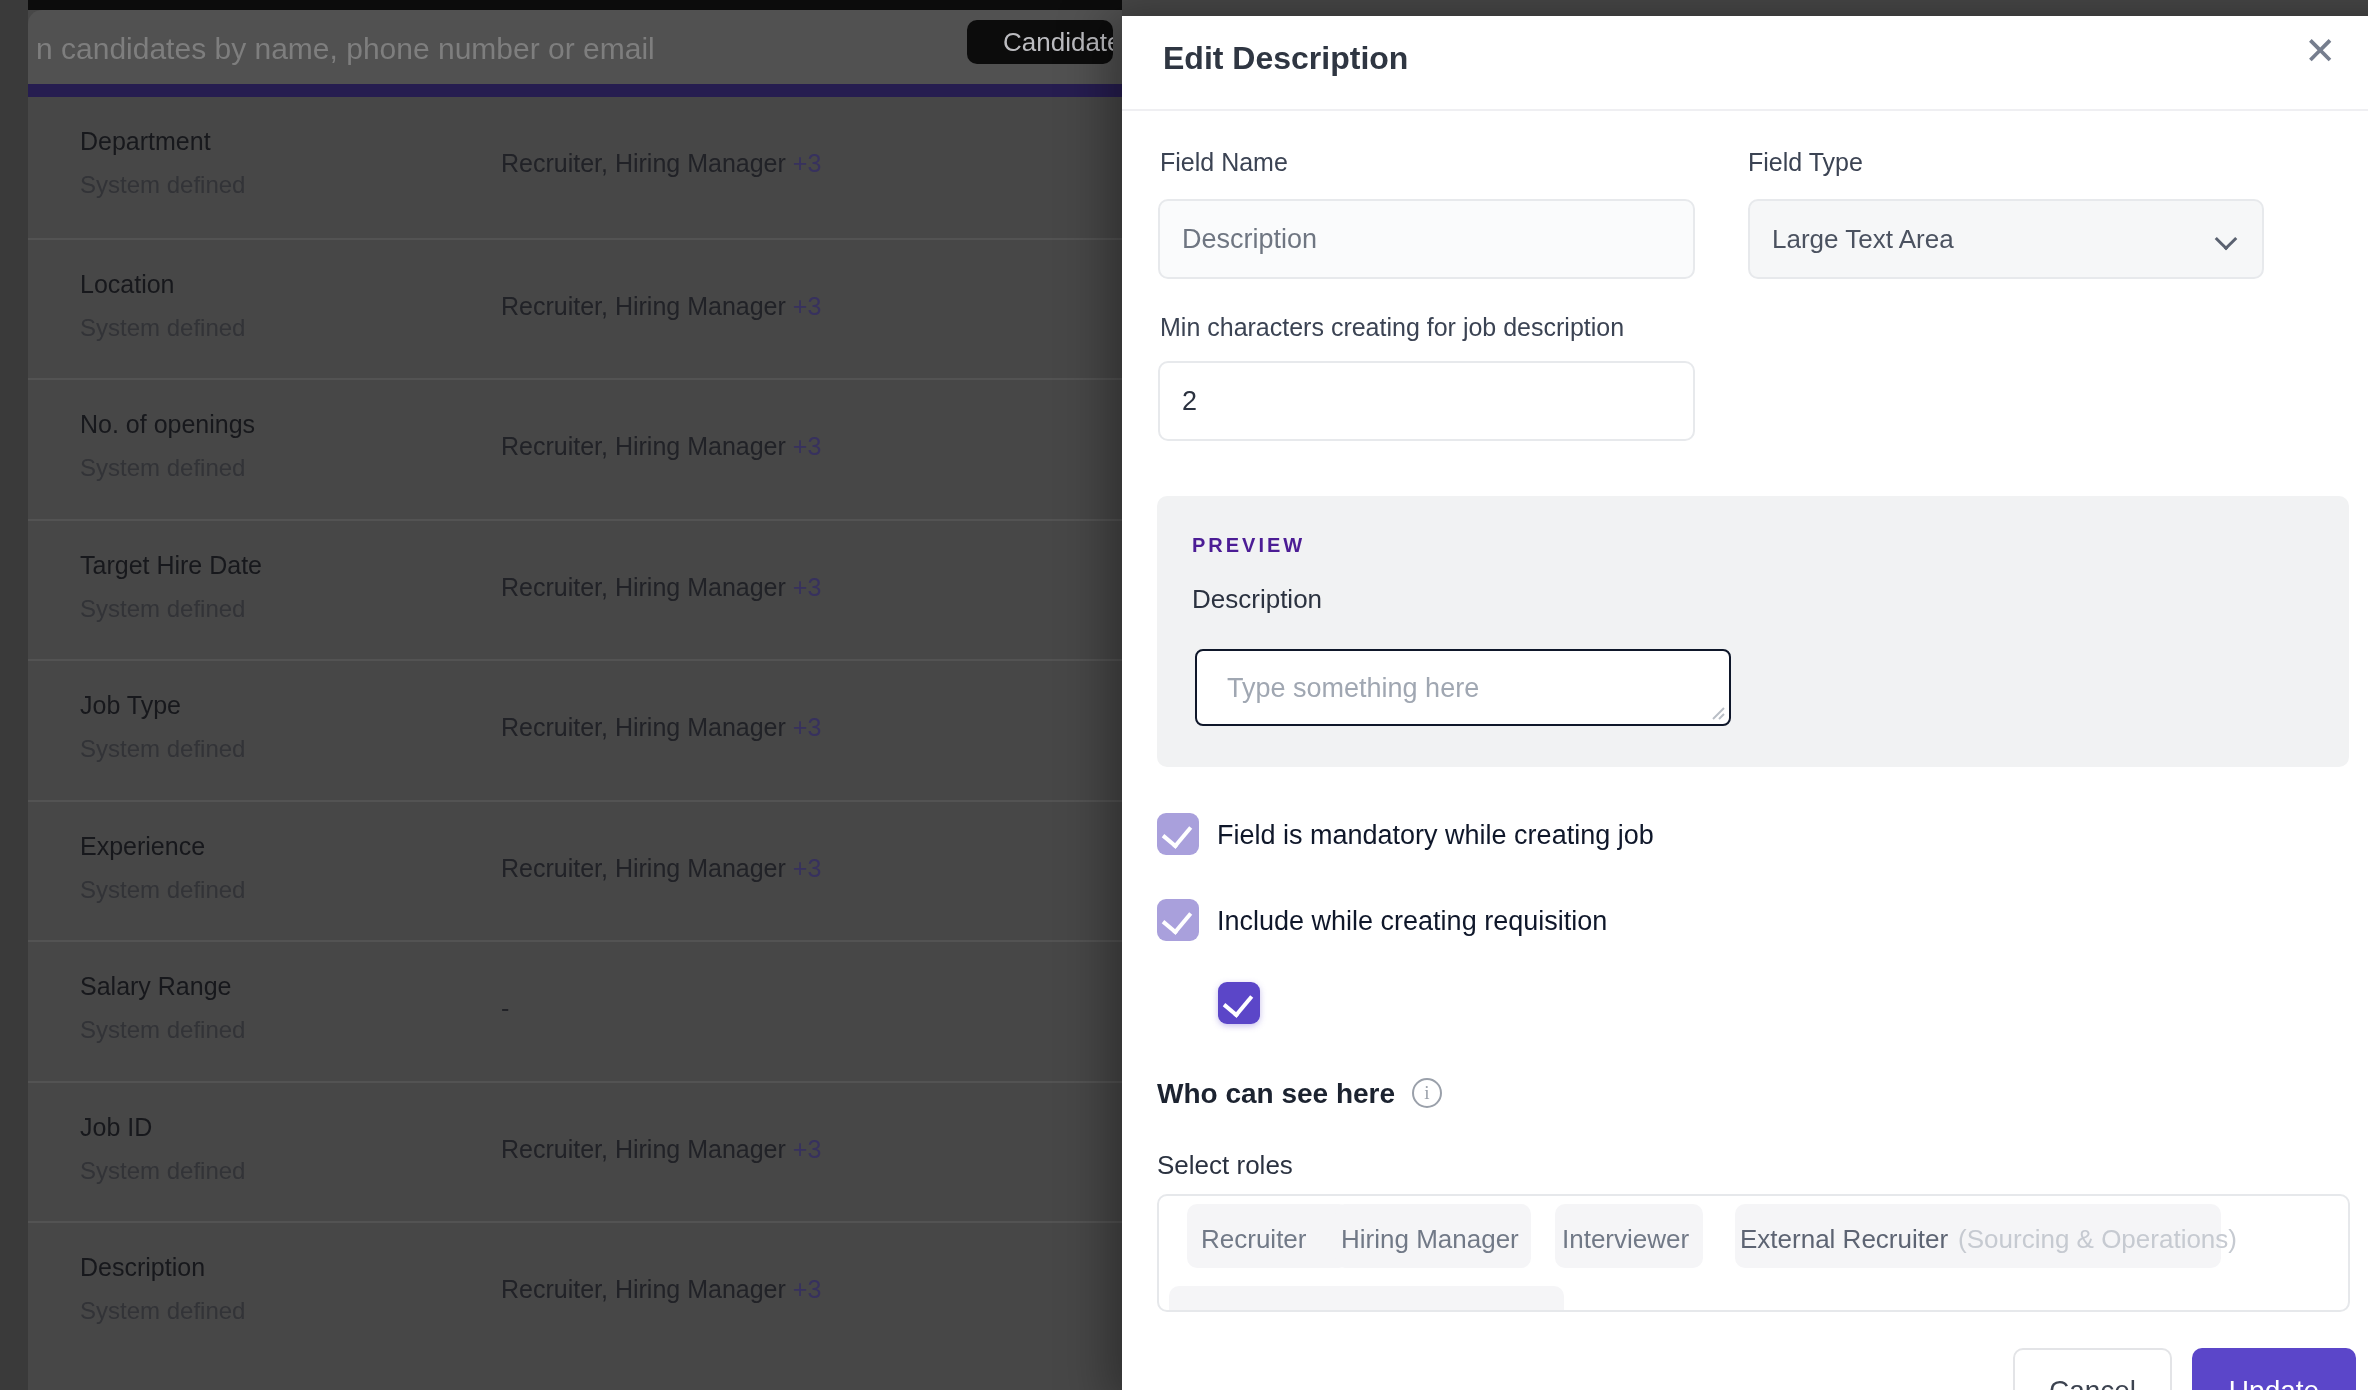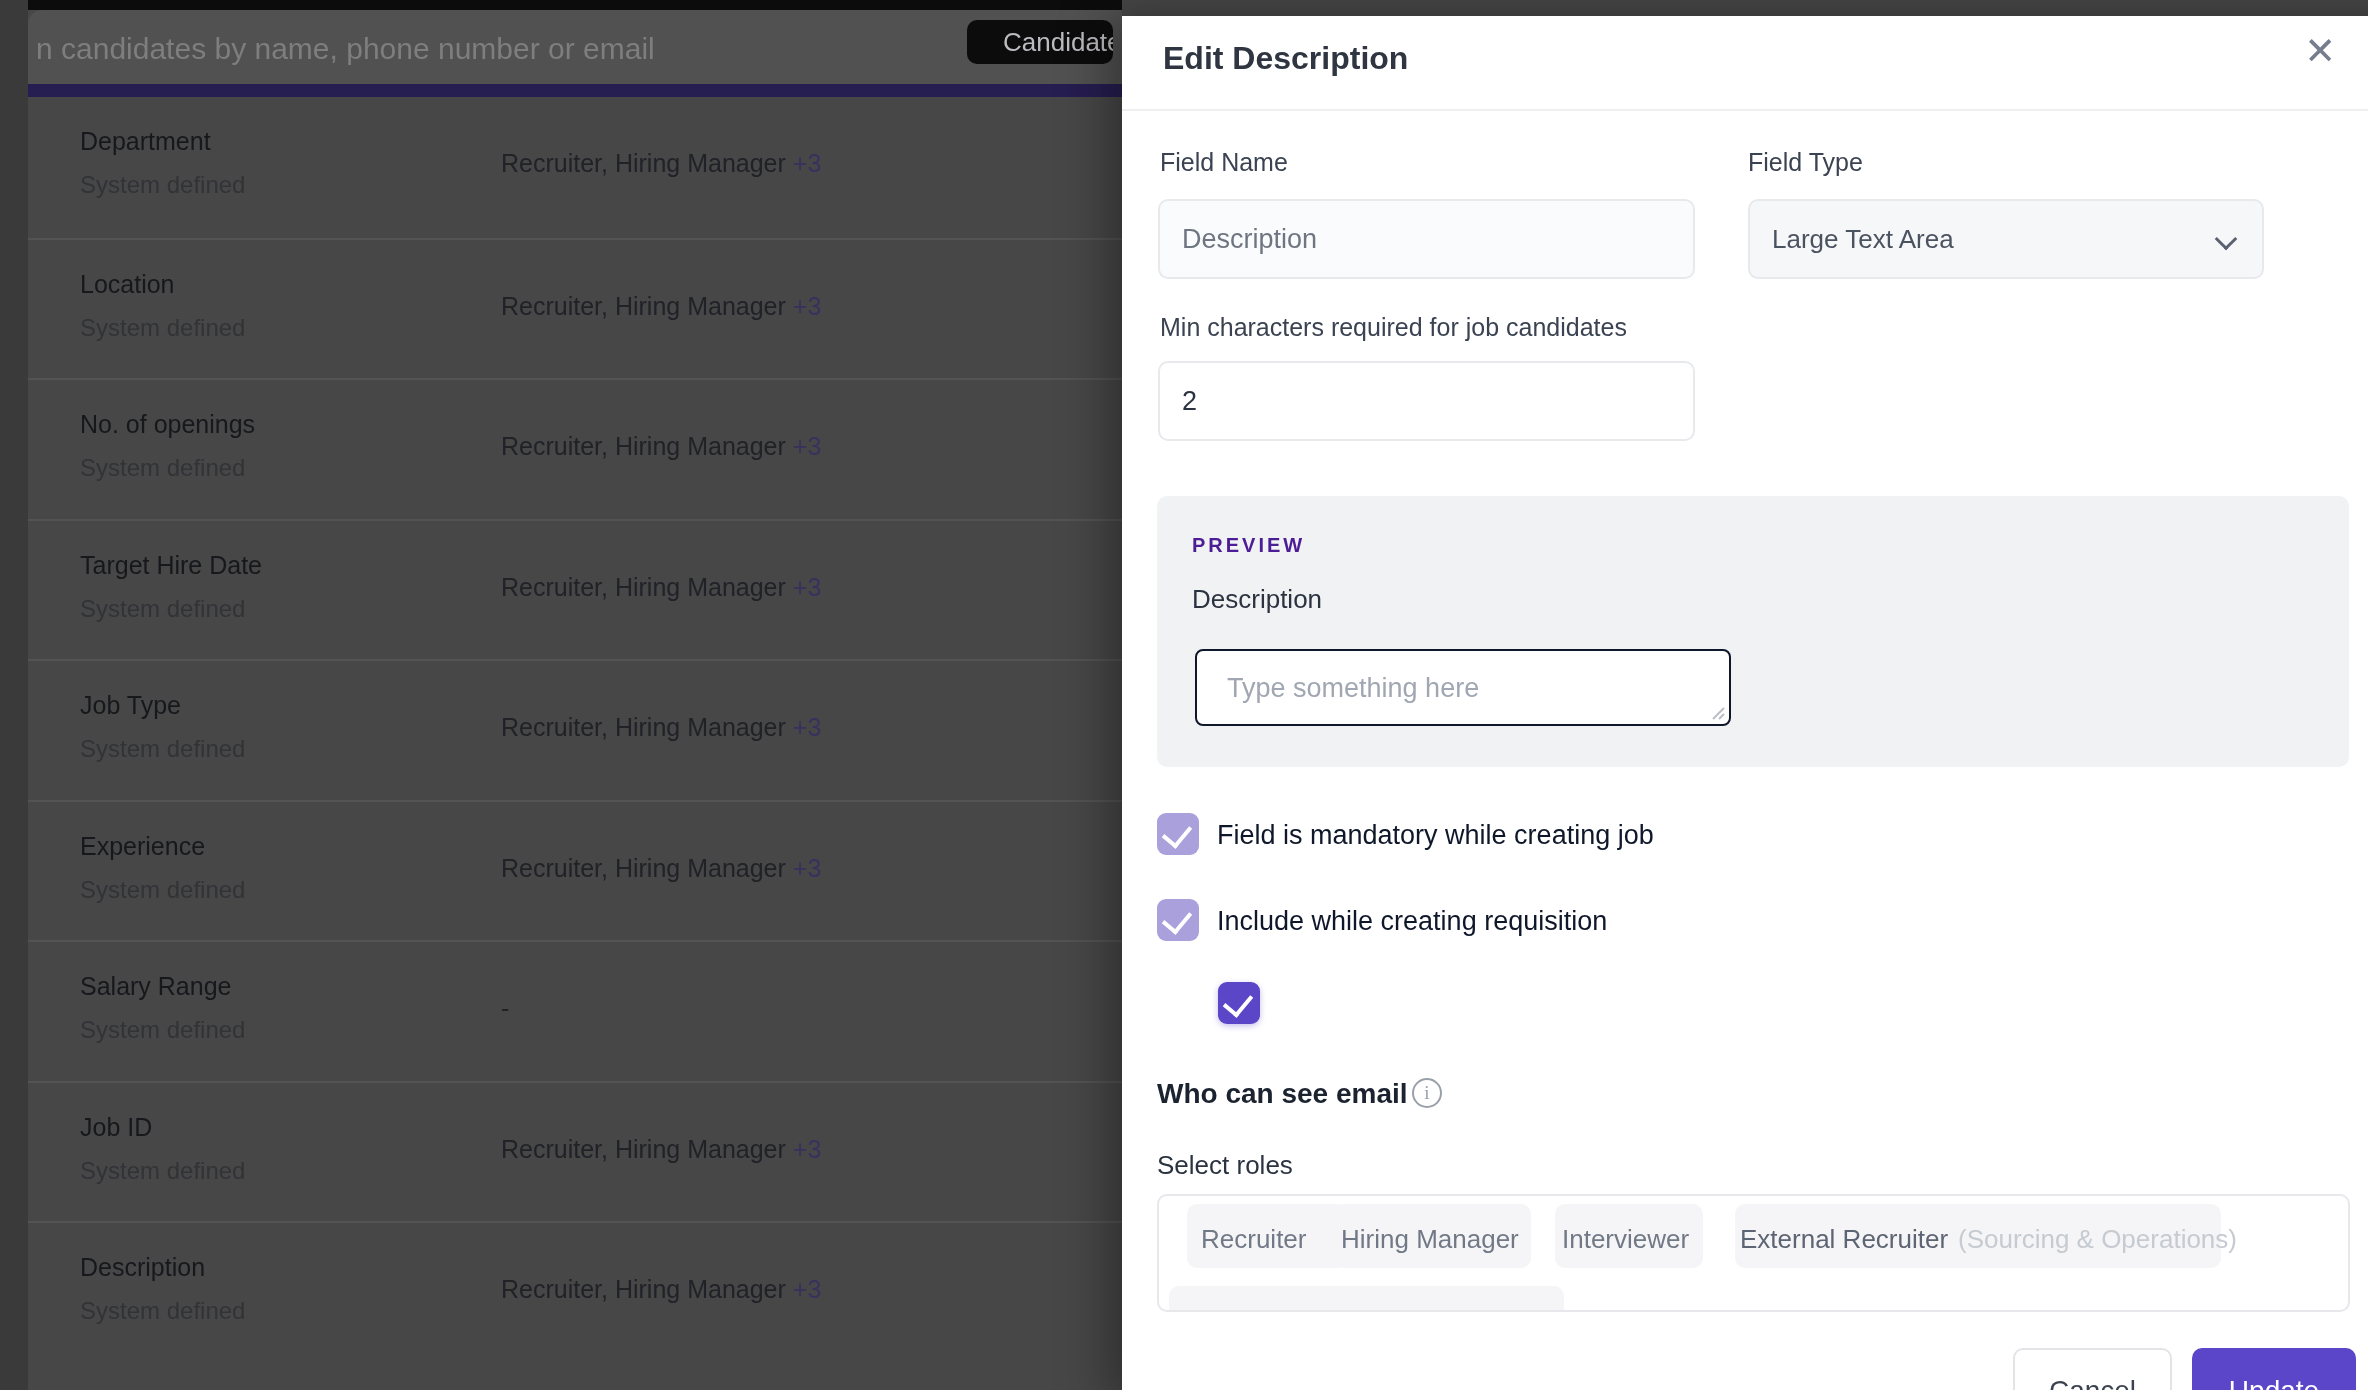--- a/index.html
+++ b/index.html
@@ -140,21 +140,21 @@
 
   <span class="form-label" style="left:38px; top:132px;">Field Name</span>
   <div class="text-input input-fieldname">Description</div>
 
   <span class="form-label" style="left:626px; top:132px;">Field Type</span>
   <div class="text-input select-fieldtype">
     <span>Large Text Area</span>
     <span class="chevron"></span>
   </div>
 
-  <span class="form-label" style="left:38px; top:297px;">Min characters required for job candidates</span>
+  <span class="form-label" style="left:38px; top:297px;">Min characters creating for job description</span>
   <div class="text-input input-minchars">2</div>
 
   <div class="preview-box">
     <span class="preview-heading">PREVIEW</span>
     <span class="preview-label">Description</span>
     <div class="preview-textarea">
       <span class="preview-placeholder">Type something here</span>
       <svg class="resize-handle" viewBox="0 0 18 18">
         <line x1="6" y1="17" x2="17" y2="6" stroke="#b9bec6" stroke-width="2"></line>
         <line x1="12" y1="17" x2="17" y2="12" stroke="#b9bec6" stroke-width="2"></line>
@@ -163,21 +163,21 @@
   </div>
 
   <div class="checkbox cb-disabled" style="left:35px; top:797px;"></div>
   <span class="cb-label" style="left:95px; top:804px;">Field is mandatory while creating job</span>
 
   <div class="checkbox cb-disabled" style="left:35px; top:883px;"></div>
   <span class="cb-label" style="left:95px; top:890px;">Include while creating requisition</span>
 
   <div class="checkbox cb-active" style="left:96px; top:966px;"></div>
 
-  <span class="who-heading">Who can see email</span>
+  <span class="who-heading">Who can see here</span>
   <span class="info-icon">i</span>
 
   <span class="select-roles-label">Select roles</span>
 
   <div class="roles-box">
     <div class="role-ghost ghost-1"></div>
     <div class="role-ghost ghost-2"></div>
     <div class="role-ghost ghost-3"></div>
     <div class="role-ghost ghost-4"></div>
     <div class="role-ghost ghost-5"></div>

